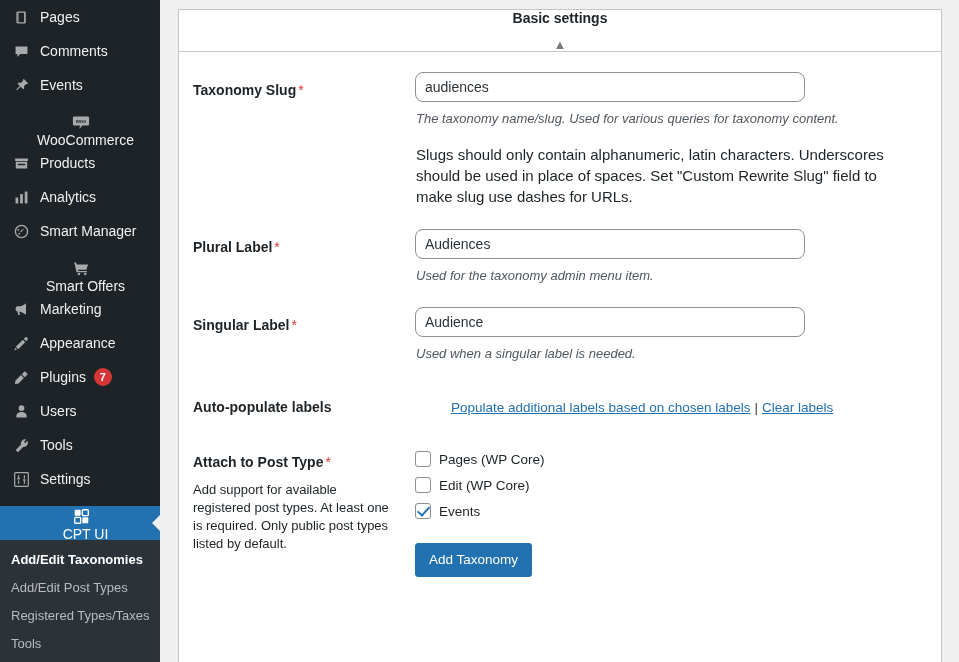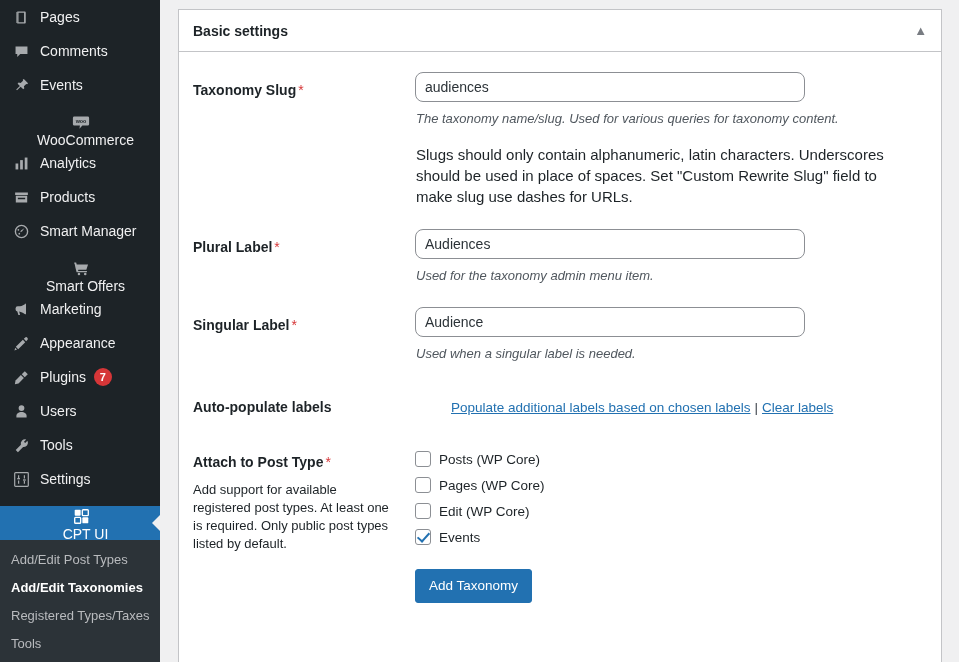--- a/index.html
+++ b/index.html
@@ -89,20 +89,21 @@
     background: #fff;
     border: 1px solid #c3c4c7;
     width: 764px;
     min-height: 680px;
   }
   .panel-header {
     display: flex; align-items: center; justify-content: space-between;
     height: 42px;
     padding: 0 14px;
     border-bottom: 1px solid #c3c4c7;
+    flex-direction: column;
   }
   .panel-title { font-size: 14px; font-weight: 600; color: #1d2327; }
   .toggle-indicator {
     color: #787c82;
     font-size: 13px;
     cursor: pointer;
     line-height: 1;
   }
   .panel-body { padding: 20px 14px 24px 14px; }
 
@@ -233,34 +234,34 @@
             <svg width="18" height="18" viewBox="0 0 20 20">
               <path fill="currentColor" d="M2.5 4h15a1.5 1.5 0 011.5 1.5v7A1.5 1.5 0 0117.5 14h-6l-3.2 3.4.5-3.4H2.5A1.5 1.5 0 011 12.5v-7A1.5 1.5 0 012.5 4z"></path>
               <text x="10" y="11" font-size="6" font-family="Liberation Sans, sans-serif" font-weight="bold" fill="#1d2327" text-anchor="middle">woo</text>
             </svg>
           </span>
           <span class="mi-label">WooCommerce</span>
         </div>
         <div class="menu-item">
           <span class="menu-icon">
             <svg width="17" height="17" viewBox="0 0 20 20" fill="currentColor">
+              <path d="M2.5 4h15v3h-15V4zm.8 4h13.4v8H3.3V8zm2.4 2.4v1.6h8.6v-1.6H5.7z"></path>
+            </svg>
+          </span>
+          <span class="mi-label">Products</span>
+        </div>
+        <div class="menu-item">
+          <span class="menu-icon">
+            <svg width="17" height="17" viewBox="0 0 20 20" fill="currentColor">
               <rect x="3" y="10" width="3.2" height="7"></rect>
               <rect x="8.4" y="6" width="3.2" height="11"></rect>
               <rect x="13.8" y="3" width="3.2" height="14"></rect>
             </svg>
           </span>
           <span class="mi-label">Analytics</span>
-        </div>
-        <div class="menu-item">
-          <span class="menu-icon">
-            <svg width="17" height="17" viewBox="0 0 20 20" fill="currentColor">
-              <path d="M2.5 4h15v3h-15V4zm.8 4h13.4v8H3.3V8zm2.4 2.4v1.6h8.6v-1.6H5.7z"></path>
-            </svg>
-          </span>
-          <span class="mi-label">Products</span>
         </div>
         <div class="menu-item">
           <span class="menu-icon">
             <svg width="17" height="17" viewBox="0 0 20 20" fill="currentColor">
               <path d="M10 2a8 8 0 100 16 8 8 0 000-16zm0 1.6a6.4 6.4 0 110 12.8 6.4 6.4 0 010-12.8z"></path>
               <path d="M13.3 6.2l-3.9 2.6-1 2.2 2.2-1 2.7-3.8z"></path>
               <circle cx="6.3" cy="8" r="1"></circle>
               <circle cx="7.4" cy="12.6" r="1"></circle>
             </svg>
           </span>
@@ -338,22 +339,22 @@
               <rect x="2" y="2" width="7" height="7" rx="1"></rect>
               <rect x="11" y="2" width="7" height="7" rx="1" fill="none" stroke="currentColor" stroke-width="1.6"></rect>
               <rect x="2" y="11" width="7" height="7" rx="1" fill="none" stroke="currentColor" stroke-width="1.6"></rect>
               <rect x="11" y="11" width="7" height="7" rx="1"></rect>
             </svg>
           </span>
           <span class="mi-label">CPT UI</span>
         </div>
       </div>
     <div class="submenu" id="submenu-list">
+        <div class="submenu-item current">Add/Edit Taxonomies</div>
         <div class="submenu-item">Add/Edit Post Types</div>
-        <div class="submenu-item current">Add/Edit Taxonomies</div>
         <div class="submenu-item">Registered Types/Taxes</div>
         <div class="submenu-item">Tools</div>
       </div>
   </nav>
 
   <main class="content">
     <section class="panel">
 
       <div class="panel-header">
         <span class="panel-title">Basic settings</span>
@@ -400,24 +401,20 @@
           </div>
         </div>
 
         <div class="form-row" style="margin-top:28px;">
           <div class="form-label">
             <span>Attach to Post Type</span><span class="req">*</span>
             <div class="label-desc">Add support for available registered post types. At least one is required. Only public post types listed by default.</div>
           </div>
           <div class="form-field">
             <div class="cb-list" id="cb-list">
-                <label class="cb-item">
-                  <span class="cb-box"></span>
-                  <span class="cb-label">Posts (WP Core)</span>
-                </label>
                 <label class="cb-item">
                   <span class="cb-box"></span>
                   <span class="cb-label">Pages (WP Core)</span>
                 </label>
                 <label class="cb-item">
                   <span class="cb-box"></span>
                   <span class="cb-label">Edit (WP Core)</span>
                 </label>
                 <label class="cb-item">
                   <span class="cb-box checked"></span>

